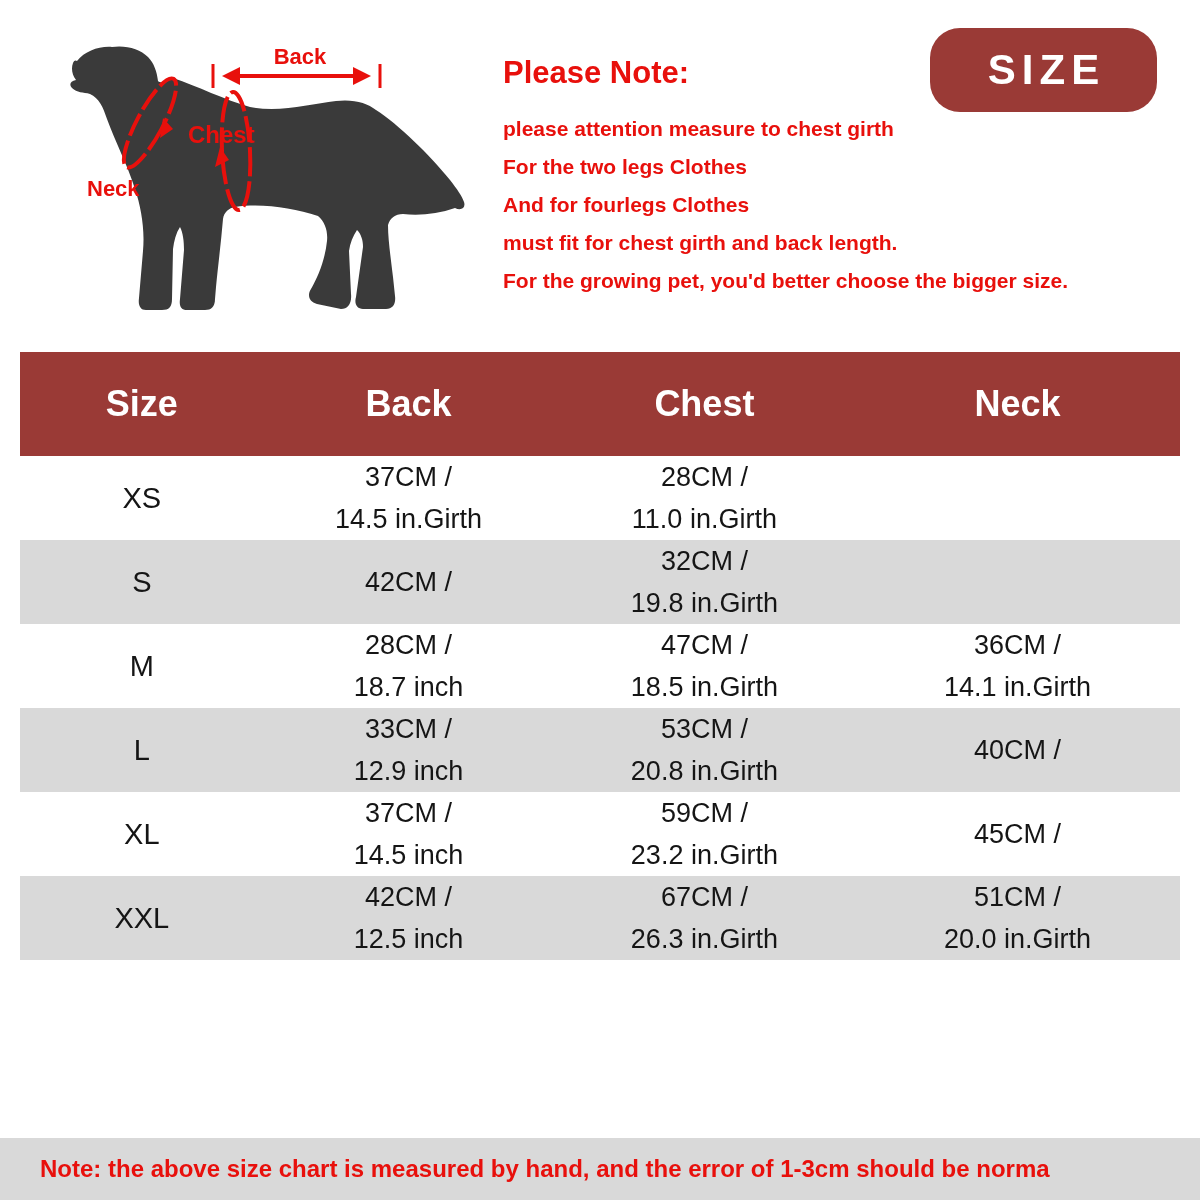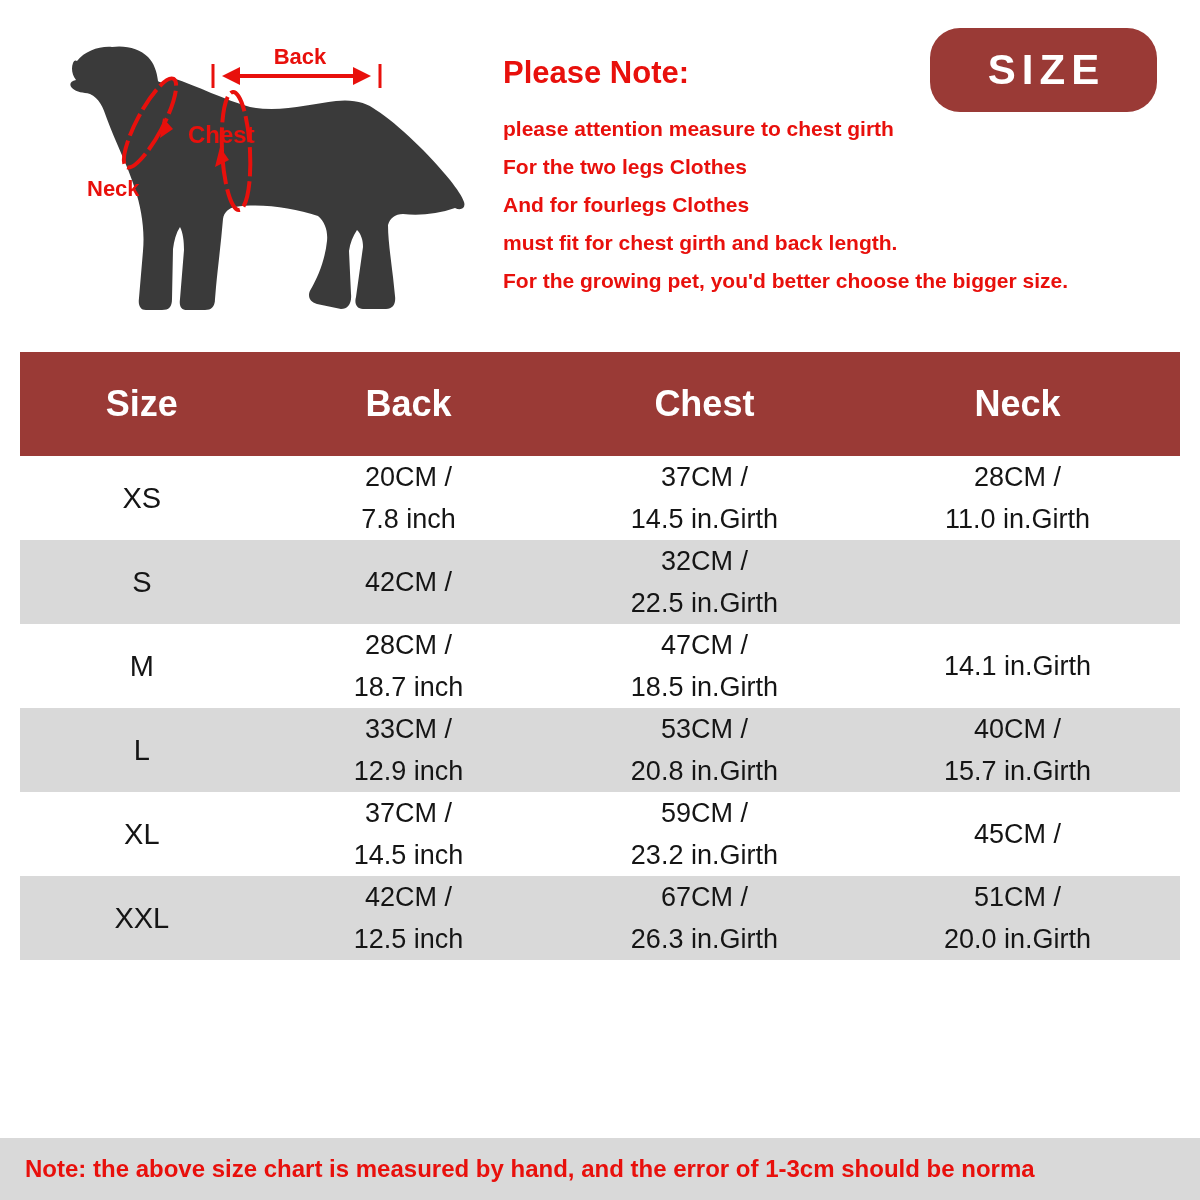--- a/index.html
+++ b/index.html
@@ -45,21 +45,21 @@
   .trow{height:84px;font-size:27px;color:var(--ink);background:#fff;}
   .tbody .trow:nth-child(even){background:var(--rowgray);}
   .cell-size{font-size:29px;}
   .cell-two div{line-height:42px;white-space:nowrap;}
 
   
   .footer-note{
     position:absolute;left:0;bottom:0;width:1200px;height:62px;
     background:var(--rowgray);display:flex;align-items:center;
     color:var(--red);font-weight:bold;font-size:24px;
-    padding-left:25px;white-space:nowrap;overflow:hidden;
+    padding-left:40px;white-space:nowrap;overflow:hidden;
   }
 </style>
 </head>
 <body>
 
 <div class="top-section">
 
   <svg class="dog-svg" width="500" height="330" viewBox="0 0 500 330">
 
     <path fill="#3a3a3a" d="
@@ -148,72 +148,68 @@
     <div>Size</div>
     <div>Back</div>
     <div>Chest</div>
     <div>Neck</div>
   </div>
   <div class="tbody">
 
     <div class="trow">
       <div class="cell-size">XS</div>
       <div class="cell-two">
-        <div>20CM /</div>
-        <div>7.8 inch</div>
-      </div>
-      <div class="cell-two">
         <div>37CM /</div>
         <div>14.5 in.Girth</div>
       </div>
       <div class="cell-two">
         <div>28CM /</div>
         <div>11.0 in.Girth</div>
       </div>
     </div>
 
     <div class="trow">
       <div class="cell-size">S</div>
       <div class="cell-two">
         <div>42CM /</div>
       </div>
       <div class="cell-two">
         <div>32CM /</div>
-        <div>22.5 in.Girth</div>
+        <div>19.8 in.Girth</div>
       </div>
     </div>
 
     <div class="trow">
       <div class="cell-size">M</div>
       <div class="cell-two">
         <div>28CM /</div>
         <div>18.7 inch</div>
       </div>
       <div class="cell-two">
         <div>47CM /</div>
         <div>18.5 in.Girth</div>
       </div>
       <div class="cell-two">
+        <div>36CM /</div>
         <div>14.1 in.Girth</div>
       </div>
     </div>
 
     <div class="trow">
       <div class="cell-size">L</div>
       <div class="cell-two">
         <div>33CM /</div>
         <div>12.9 inch</div>
       </div>
       <div class="cell-two">
         <div>53CM /</div>
         <div>20.8 in.Girth</div>
       </div>
       <div class="cell-two">
         <div>40CM /</div>
-        <div>15.7 in.Girth</div>
       </div>
     </div>
 
     <div class="trow">
       <div class="cell-size">XL</div>
       <div class="cell-two">
         <div>37CM /</div>
         <div>14.5 inch</div>
       </div>
       <div class="cell-two">

